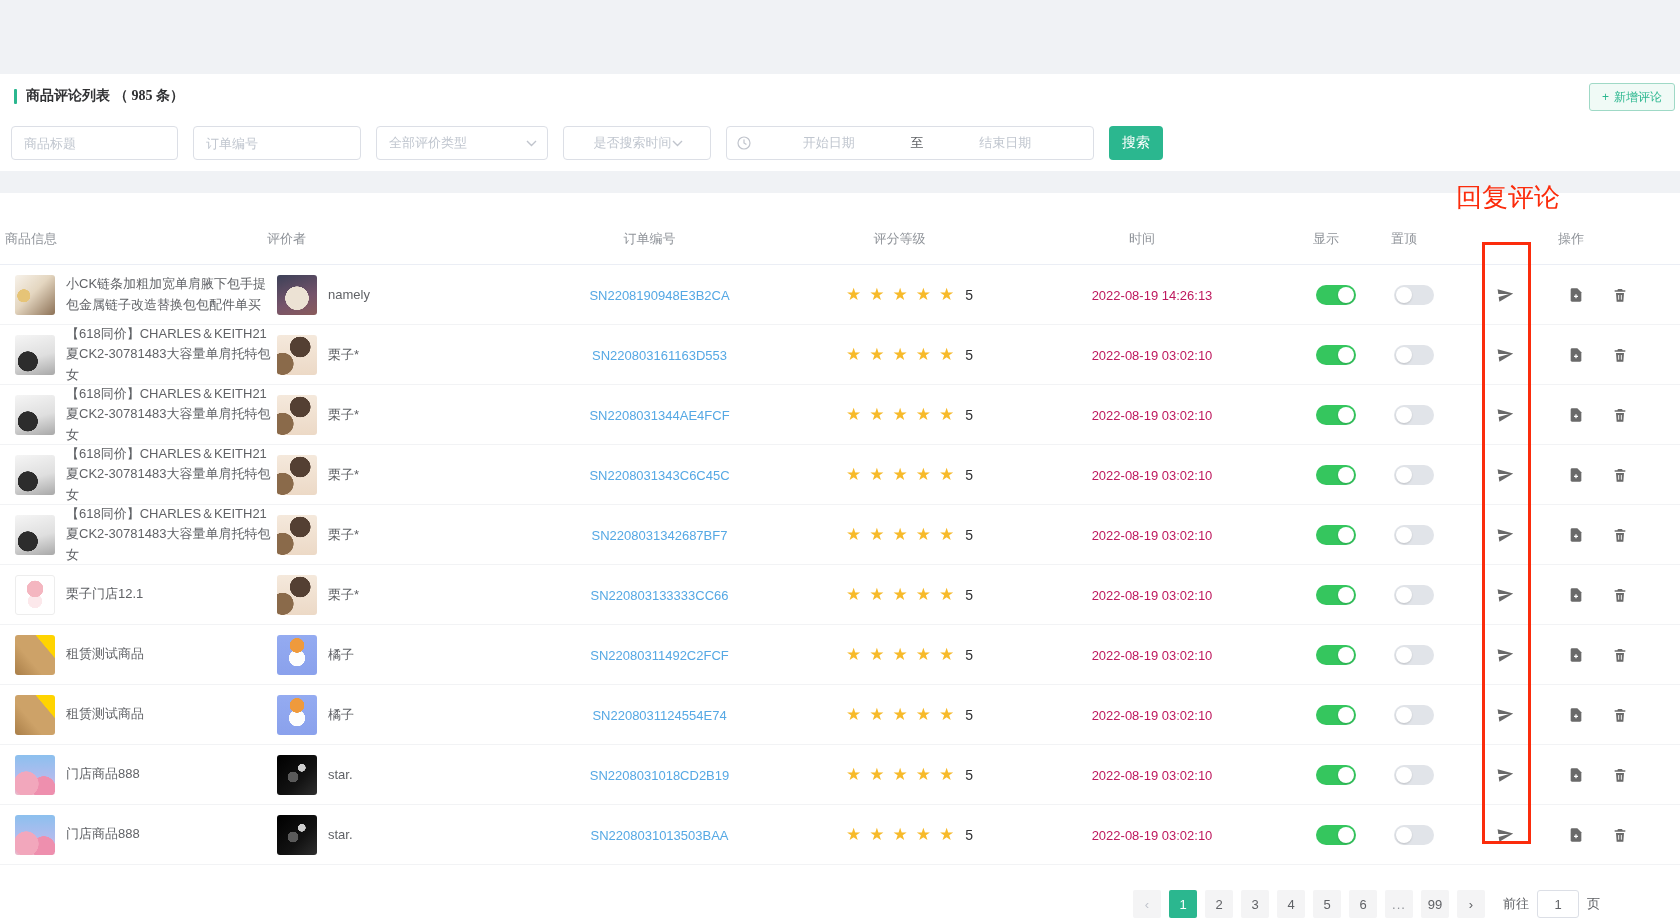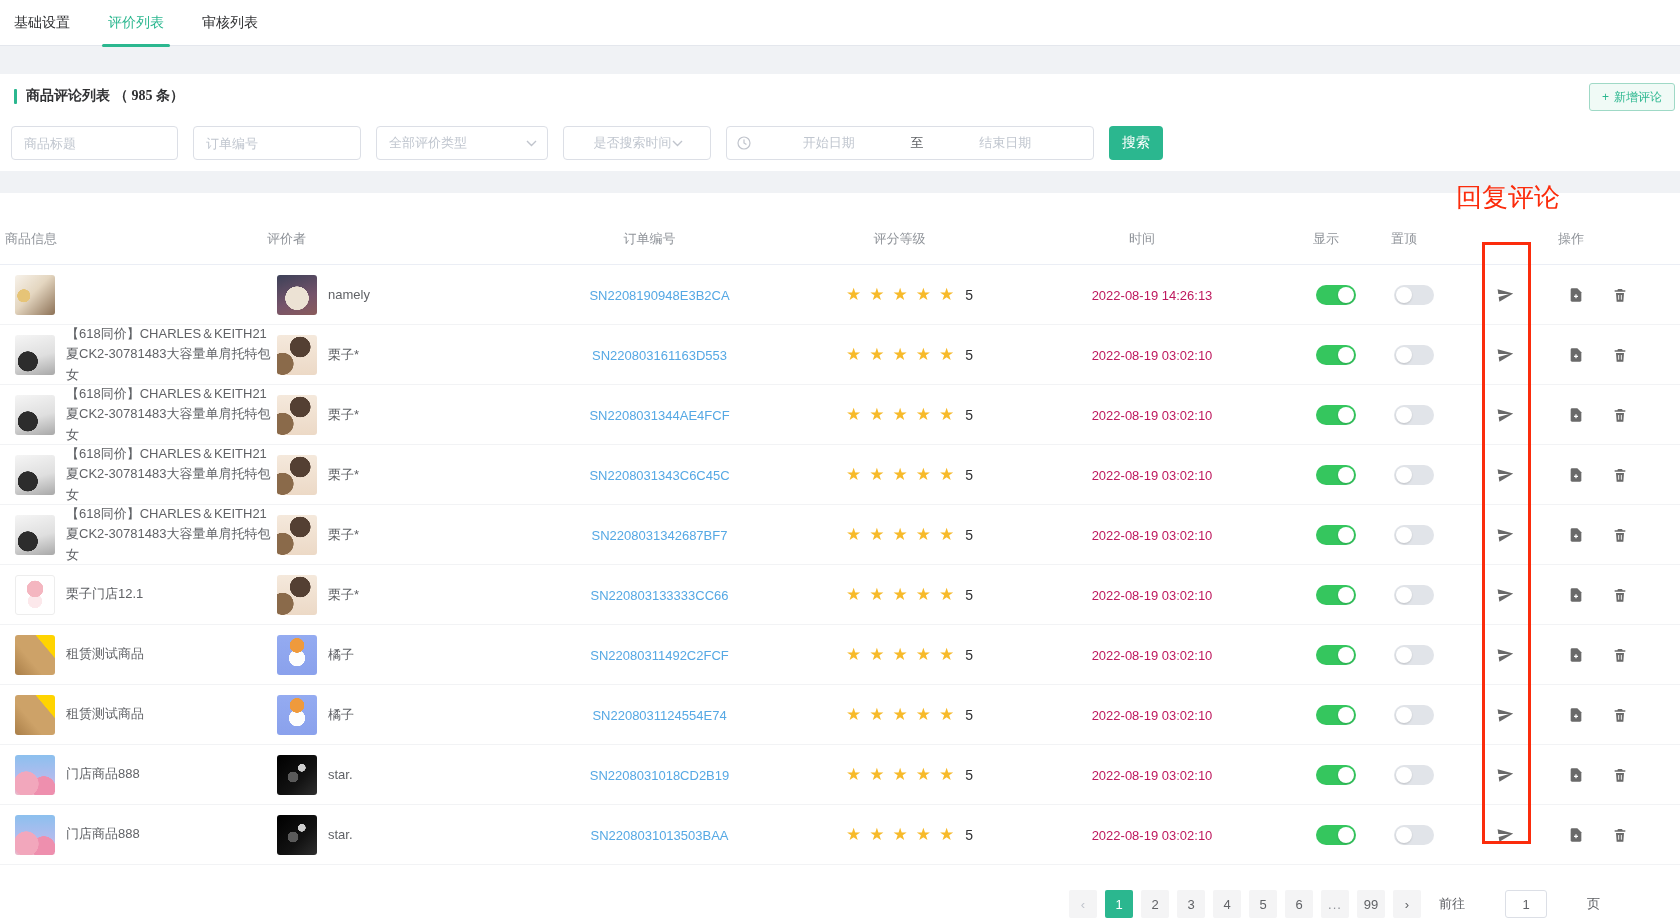--- a/index.html
+++ b/index.html
@@ -113,34 +113,29 @@
     border:3px solid #fb2c0c; pointer-events:none; }
   .red-label { position:absolute; left:1456px; top:180px; font-size:26px;
     color:#fb2c0c; pointer-events:none; white-space:nowrap; }
   
   .pagination { position:absolute; right:80px; top:890px; display:flex; align-items:center; }
   .pg-btn { min-width:28px; height:28px; margin-left:8px; border:none; border-radius:2px;
     background:#f4f4f5; color:#606266; font-size:13px; cursor:pointer; padding:0 6px; }
   .pg-btn.active { background:#2bb78f; color:#fff; }
   .pg-btn.nav-prev { color:#c0c4cc; }
   .pg-btn.dots { letter-spacing:1px; color:#909399; }
-  .goto { display:flex; align-items:center; margin-left:18px; font-size:13px; color:#606266;gap:32px; }
+  .goto { display:flex; align-items:center; margin-left:18px; font-size:13px; color:#606266; }
   .goto-input { width:42px; height:28px; margin:0 8px; border:1px solid #dcdfe6;
     border-radius:3px; text-align:center; font-size:13px; color:#606266; outline:none; }
 </style>
 </head>
 <body>
 
 <div class="page">
 
-  <div class="tabbar">
-    <div class="tab">基础设置</div>
-    <div class="tab active">评价列表</div>
-    <div class="tab">审核列表</div>
-  </div>
 
   <div class="panel1">
     <div class="section-head">
       <span class="green-bar"></span>
       <span class="section-title">商品评论列表</span>
       <span class="section-count">（ 985 条）</span>
     </div>
     <button class="add-btn">
       <span>+</span>
       <span>新增评论</span>
@@ -188,20 +183,21 @@
       <div class="c-time">时间</div>
       <div class="c-show" style="display:block;text-align:center">显示</div>
       <div class="c-top" style="display:block;text-align:center">置顶</div>
       <div class="c-reply"></div>
       <div class="c-actions">操作</div>
     </div>
     <div>
   <div class="trow">
     <div class="cell c-product">
       <div class="thumb t-bag-chain"></div>
+      <div class="ptitle">小CK链条加粗加宽单肩腋下包手提包金属链子改造替换包包配件单买</div>
     </div>
     <div class="cell c-reviewer">
       <div class="avatar a-cat"></div>
       <span class="rname">namely</span>
     </div>
     <div class="cell c-order">
       <a class="order-link">SN2208190948E3B2CA</a>
     </div>
     <div class="cell c-rating">
       <span class="stars">★★★★★</span>

